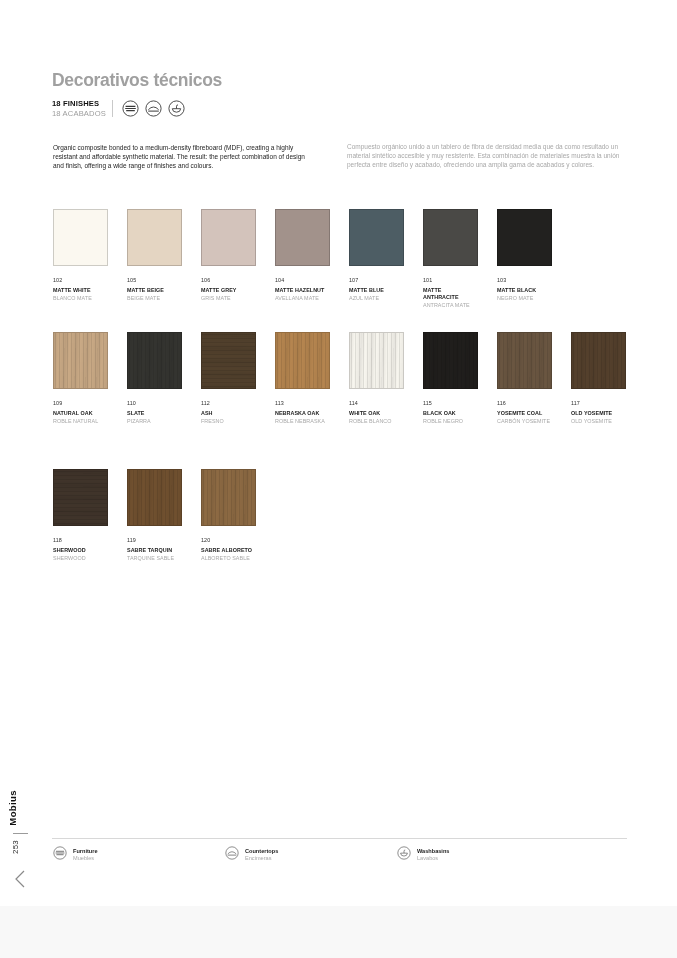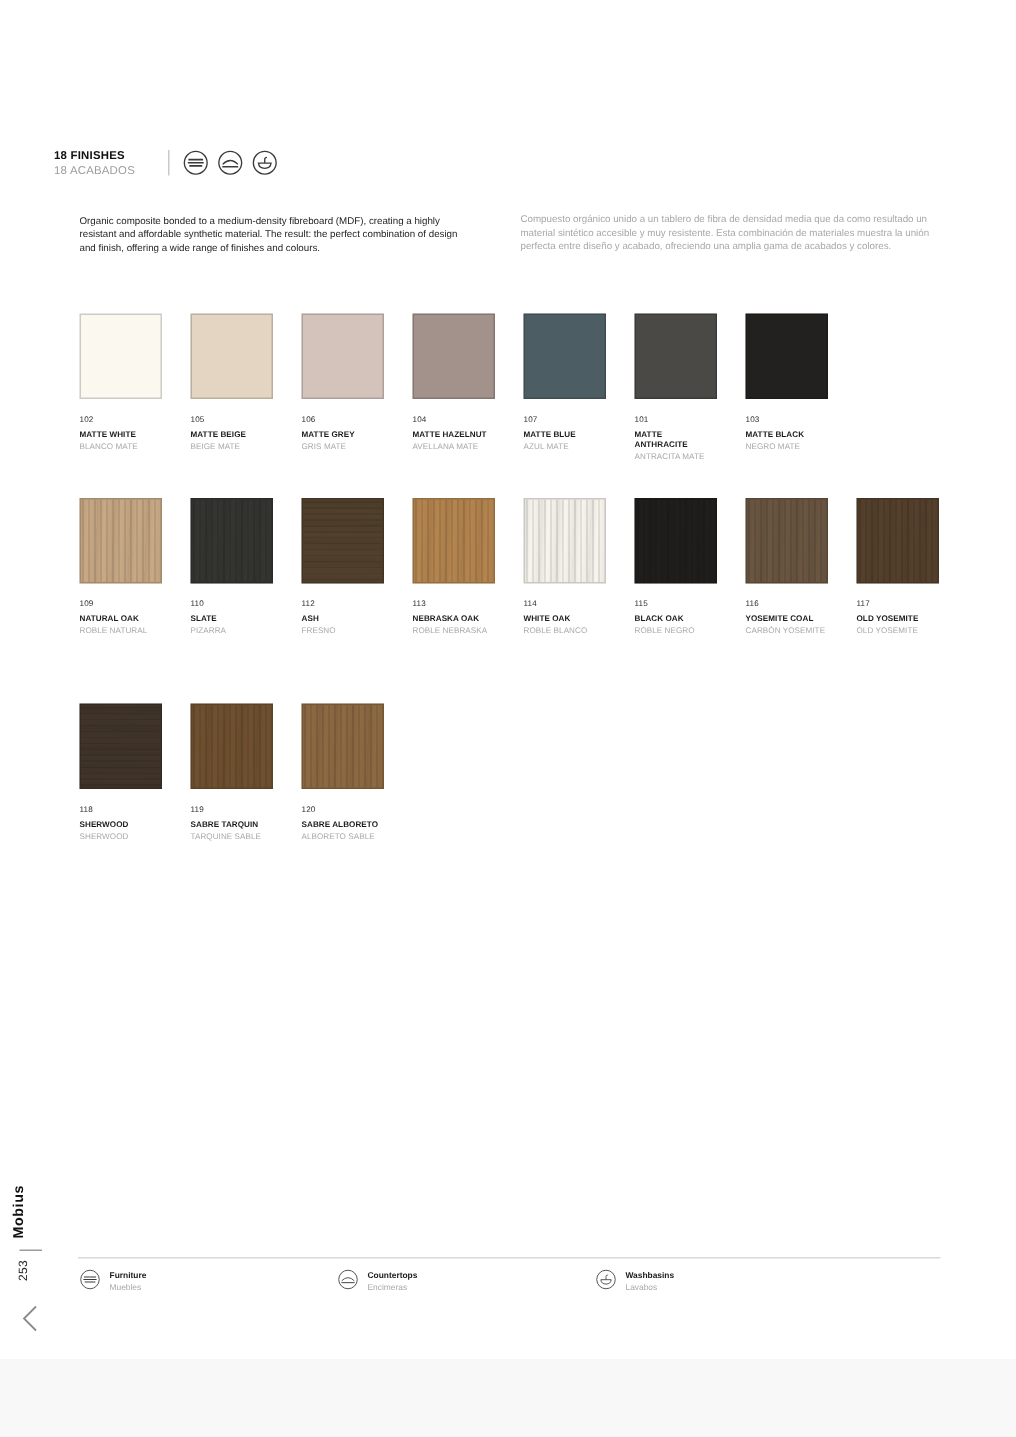--- a/index.html
+++ b/index.html
@@ -44,21 +44,21 @@
   #h-en {
     position: absolute; left: 52px; top: 42px;
     font-size: 20.5px; font-weight: bold; letter-spacing: -.45px;
     color: #121212;
   }
   #h-es {
     position: absolute; left: 52px; top: 70px;
     font-size: 17.5px; font-weight: bold; letter-spacing: -.3px;
     color: #a0a0a0;
   }
-  #count-block { position: absolute; left: 36px; top: 99px; }
+  #count-block { position: absolute; left: 52px; top: 99px; }
   #count-en { font-size: 7.6px; font-weight: bold; letter-spacing: .15px; color: #111; line-height: 9.5px; }
   #count-es { font-size: 7.6px; letter-spacing: .15px; color: #9d9d9d; line-height: 9.5px; }
   #count-div {
     position: absolute; left: 112px; top: 100px;
     width: 1px; height: 17px; background: #c9c9c9;
   }
   #hdr-icons { position: absolute; left: 122px; top: 100px; display: flex; gap: 6px; }
   .ico { width: 17px; height: 17px; display: block; }
 
   
@@ -127,20 +127,21 @@
     <div id="rail-brand">Mobius</div>
     <div id="rail-rule"></div>
     <div id="rail-page">253</div>
     <div id="rail-back">
       <svg viewBox="0 0 18 22" width="18" height="22">
           <path d="M13 3 L5 11 L13 19" fill="none" stroke="#8a8a8a" stroke-width="1.2"></path>
         </svg>
     </div>
   </div>
 
+  <div id="h-es">Decorativos técnicos</div>
 
   <div id="count-block">
     <div id="count-en">18 FINISHES</div>
     <div id="count-es">18 ACABADOS</div>
   </div>
   <div id="count-div"></div>
 
   <div id="hdr-icons">
     <span class="ico">
       <svg viewBox="0 0 17 17" width="17" height="17">

